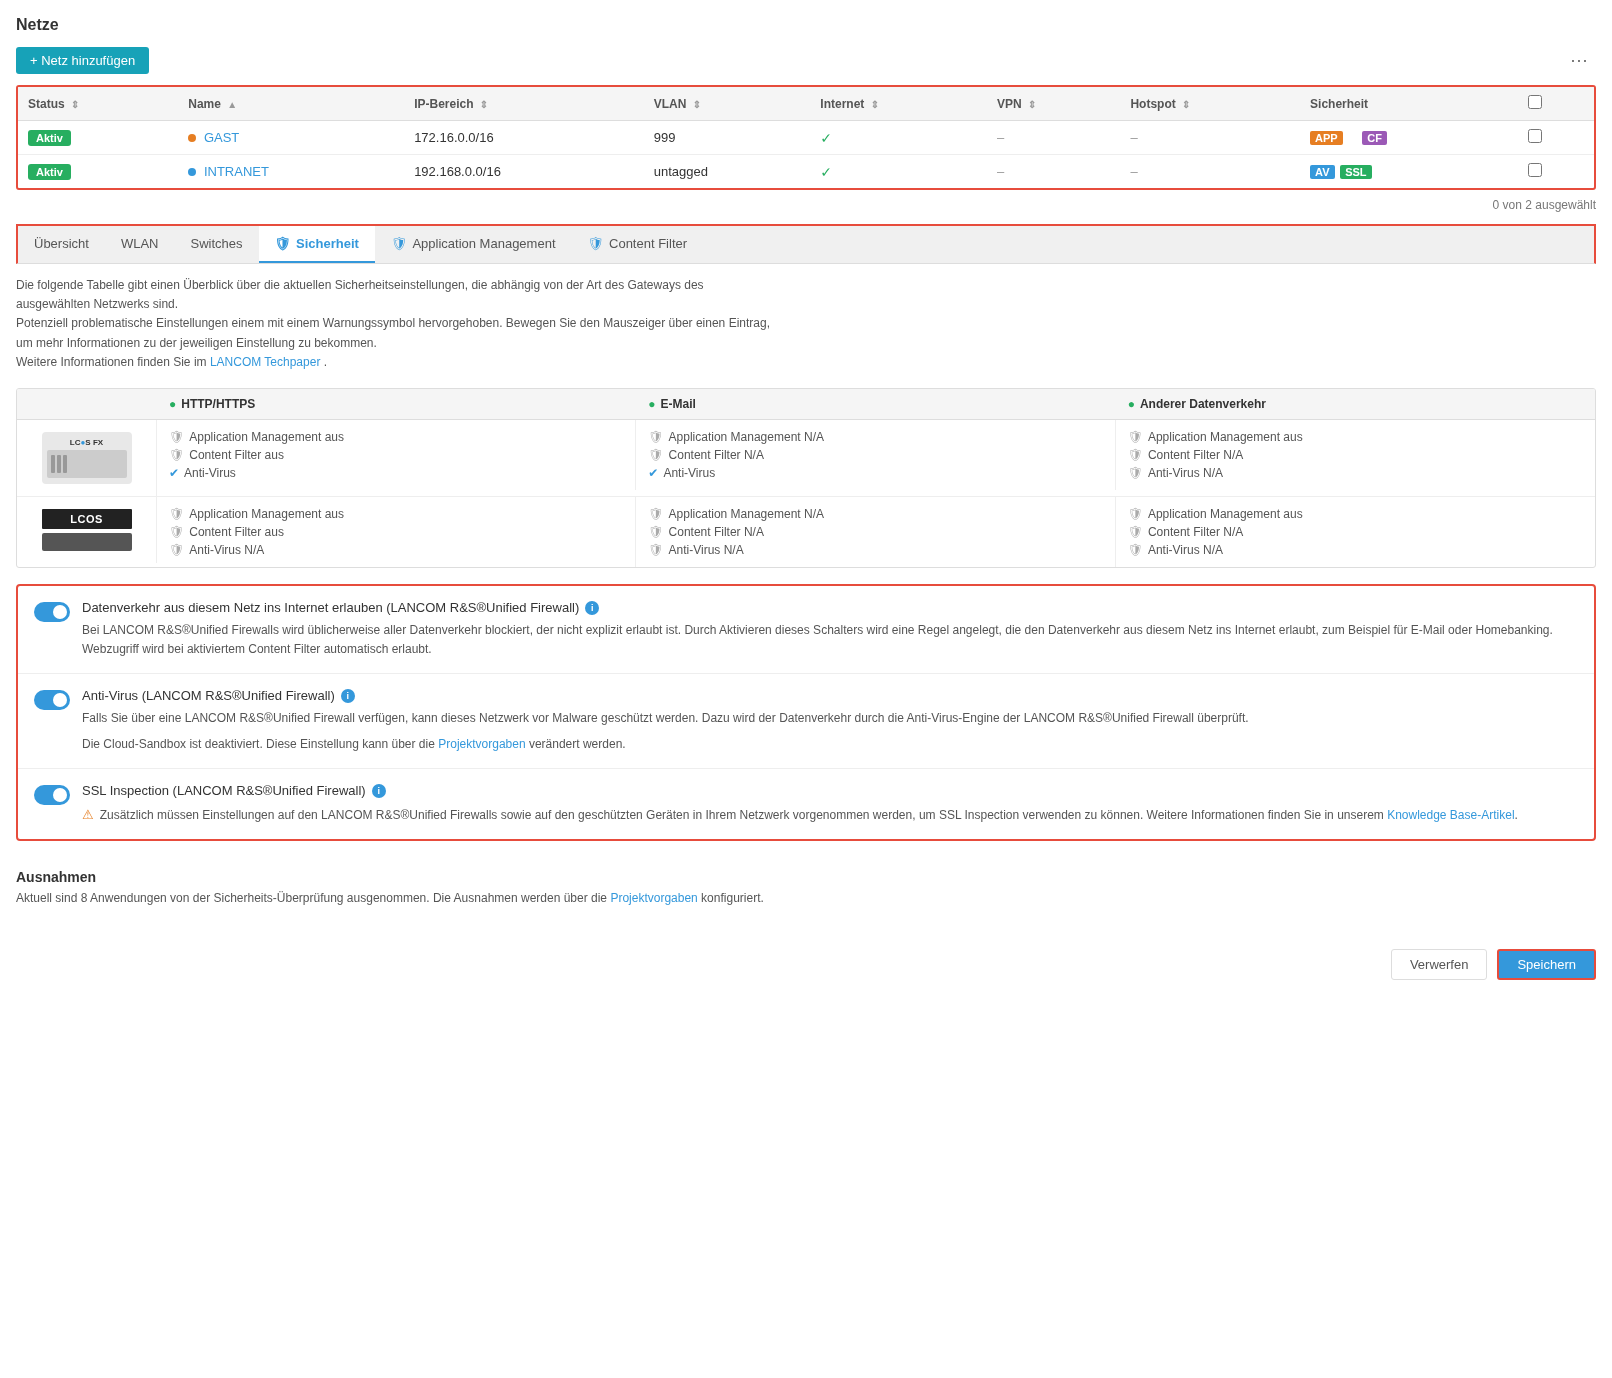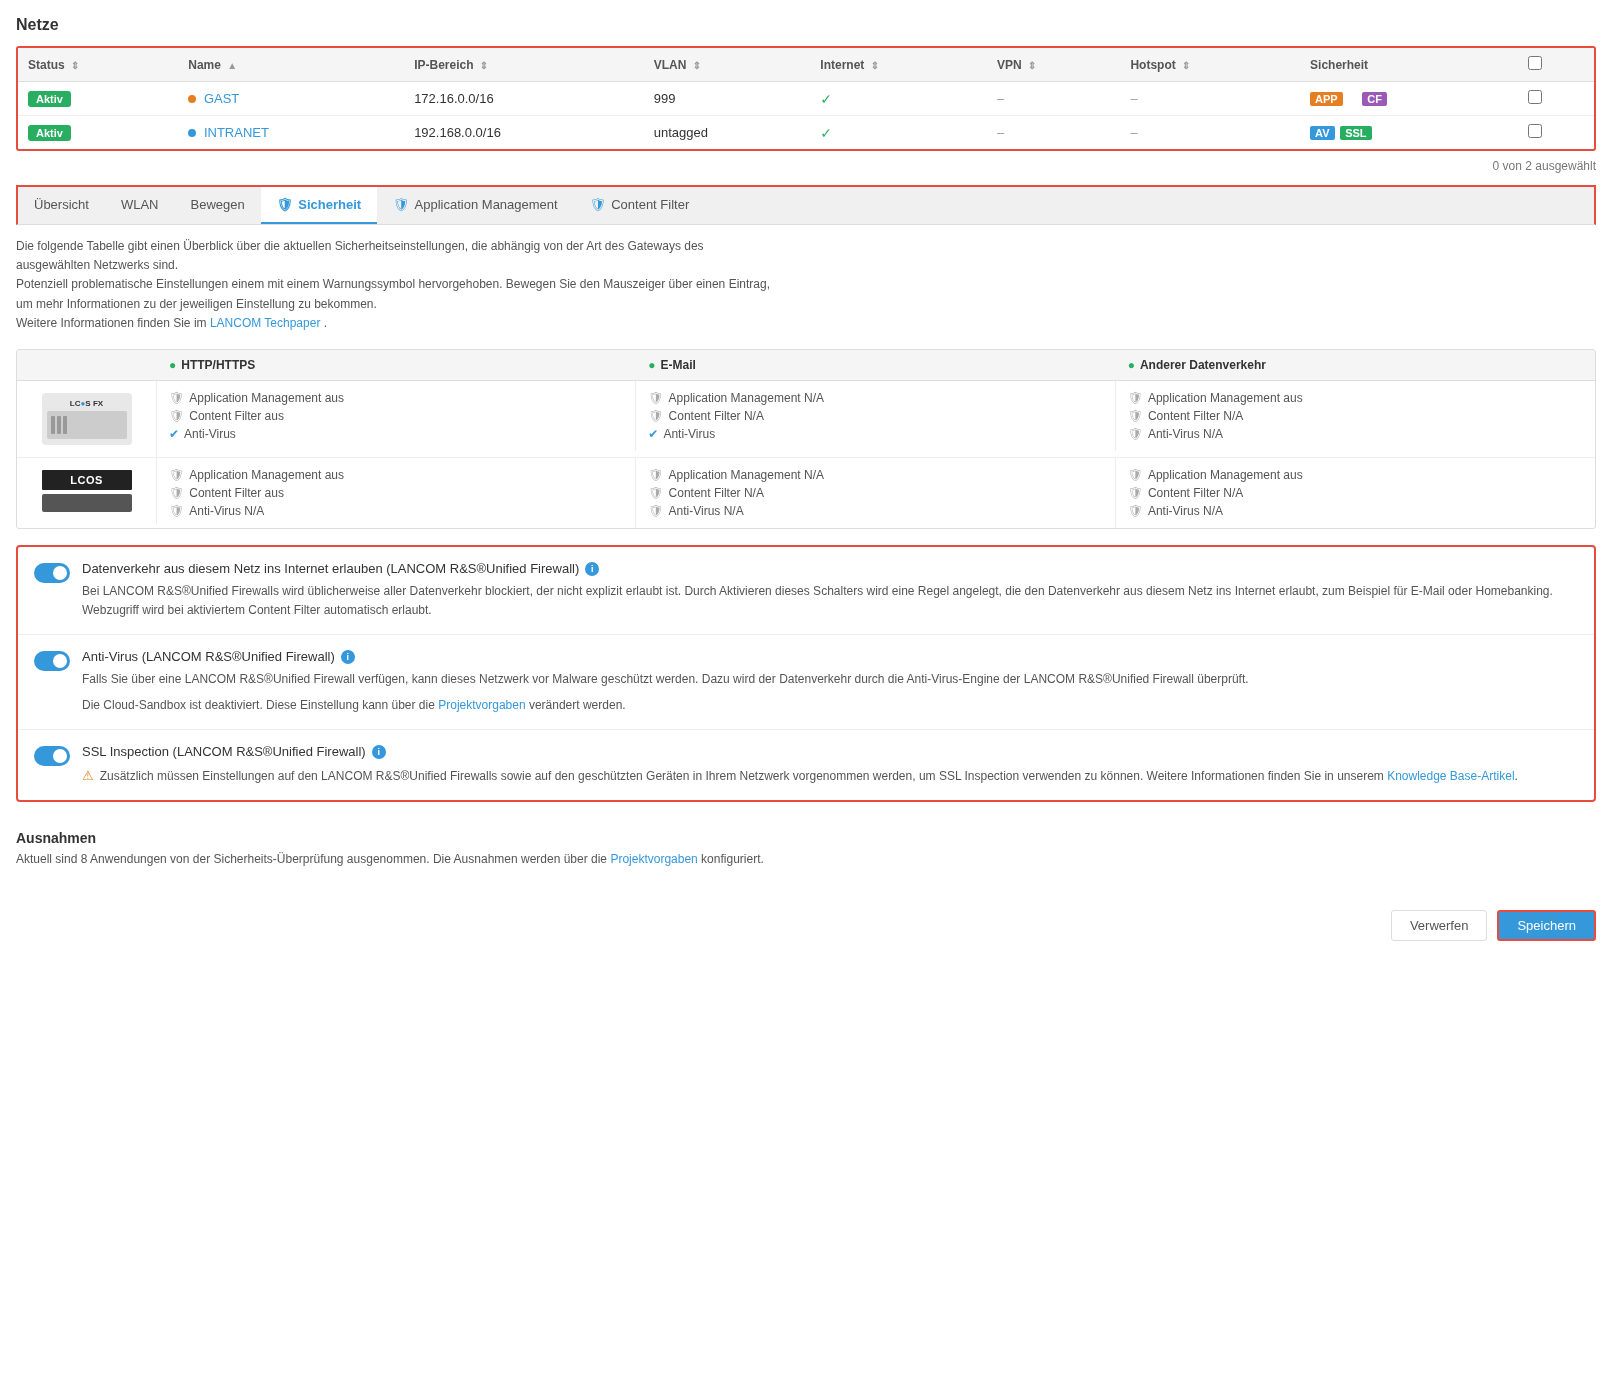--- a/index.html
+++ b/index.html
@@ -118,20 +118,24 @@
     .lcos-box { background: #222; border-radius: 1px; padding: 4px 8px; width: 90px; display: flex; align-items: center; justify-content: center; }
     .lcos-label-text { color: #fff; font-size: 11px; font-weight: bold; letter-spacing: 0.5px; }
   </style>
 </head>
 <body>
 
 <div class="page">
 
   <div class="page-title">Netze</div>
 
+  <div class="top-bar">
+    <button class="btn-add">+ Netz hinzufügen</button>
+    <button class="more-btn">···</button>
+  </div>
 
   <div class="networks-table-wrapper">
     <table class="networks-table">
       <thead>
         <tr>
           <th>Status <span class="sort-icon">⇕</span></th>
           <th>Name <span class="sort-icon">▲</span></th>
           <th>IP-Bereich <span class="sort-icon">⇕</span></th>
           <th>VLAN <span class="sort-icon">⇕</span></th>
           <th>Internet <span class="sort-icon">⇕</span></th>
@@ -180,21 +184,21 @@
         </tr>
       </tbody>
     </table>
   </div>
 
   <div class="selected-info">0 von 2 ausgewählt</div>
 
   <div class="tabs-wrapper" style="border: 2px solid #e74c3c; border-bottom: 1px solid #ddd;">
     <button class="tab">Übersicht</button>
     <button class="tab">WLAN</button>
-    <button class="tab">Bewegen</button>
+    <button class="tab">Switches</button>
     <button class="tab active">
       <span class="tab-shield">🛡</span>
       Sicherheit
     </button>
     <button class="tab">
       <span class="tab-shield">🛡</span>
       Application Management
     </button>
     <button class="tab">
       <span class="tab-shield">🛡</span>

